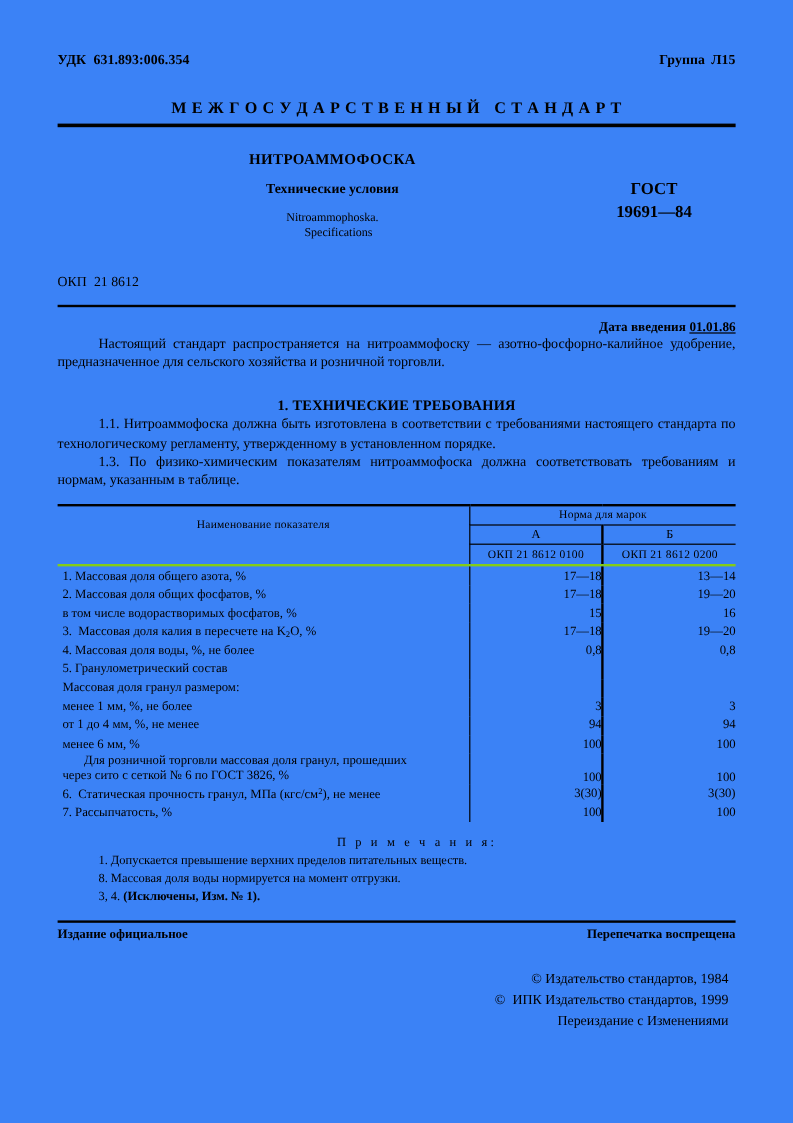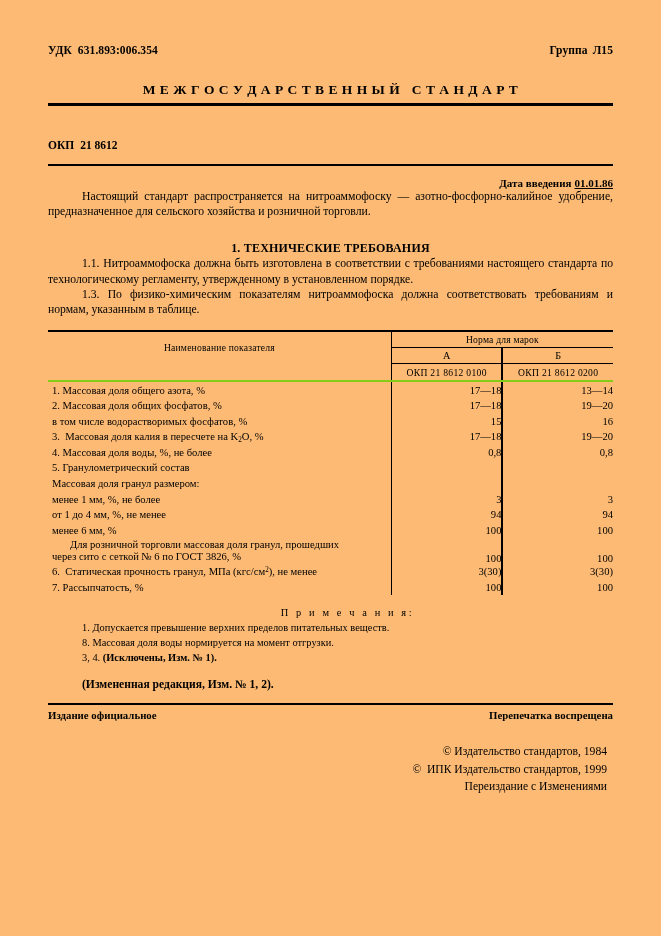--- a/index.html
+++ b/index.html
@@ -8,21 +8,21 @@
     background: #ffffff;
   }
   body {
     font-family: "Liberation Serif", serif;
     color: #000000;
   }
   .page {
     position: relative;
     width: 661px;
     height: 936px;
-    background: #fdba74;
+    background: #3b82f6;
     overflow: hidden;
   }
   .inner {
     position: absolute;
     left: 48px;
     top: 0;
     width: 565px;
     height: 936px;
   }
 
@@ -85,22 +85,21 @@
     top: 24px;
     text-align: center;
     font-size: 14px;
     font-weight: bold;
     line-height: 1.35;
     width: 120px;
   }
 
   .okp-line {
     font-size: 11.5px;
-    margin-top: 33px;
-    font-weight: bold;
+    margin-top: 7px;
   }
   .okp-line .okp-code { margin-left: 6px; }
 
   .rule-mid {
     border-top: 2px solid #000;
     margin-top: 13px;
   }
 
   .date-line {
     text-align: right;
@@ -256,20 +255,34 @@
         <span>УДК</span><span class="udk-num">631.893:006.354</span>
       </div>
       <div class="grupp">
         <span>Группа</span><span class="grupp-val">Л15</span>
       </div>
     </div>
 
     <div class="gost-banner">М Е Ж Г О С У Д А Р С Т В Е Н Н Ы Й   С Т А Н Д А Р Т</div>
     <div class="rule-thick"></div>
 
+    <div class="titleblock">
+      <div class="title-center">
+        <div class="t-main">НИТРОАММОФОСКА</div>
+        <div class="t-sub">Технические условия</div>
+        <div class="t-eng">
+          <div class="l1">Nitroammophoska.</div>
+          <div class="l2">Specifications</div>
+        </div>
+      </div>
+      <div class="gost-num">
+        <div>ГОСТ</div>
+        <div>19691—84</div>
+      </div>
+    </div>
 
     <div class="okp-line">
       <span>ОКП</span><span class="okp-code">21 8612</span>
     </div>
 
     <div class="rule-mid"></div>
 
     <div class="date-line">
       <span>Дата введения</span><span class="date-val">01.01.86</span>
     </div>
@@ -372,21 +385,20 @@
     <div class="notes">
       <div class="notes-title">П р и м е ч а н и я:</div>
       <div class="note-item">1. Допускается превышение верхних пределов питательных веществ.</div>
       <div class="note-item">8. Массовая доля воды нормируется на момент отгрузки.</div>
       <div class="note-item">
         <span>3, 4.</span>
         <span class="note-bold">(Исключены, Изм. № 1).</span>
       </div>
     </div>
 
-    <div class="redaction">(Измененная редакция, Изм. № 1, 2).</div>
 
     <div class="rule-foot"></div>
     <div class="footline">
       <span>Издание официальное</span>
       <span>Перепечатка воспрещена</span>
     </div>
 
     <div class="copyright">
       <div>© Издательство стандартов, 1984</div>
       <div>©  ИПК Издательство стандартов, 1999</div>

